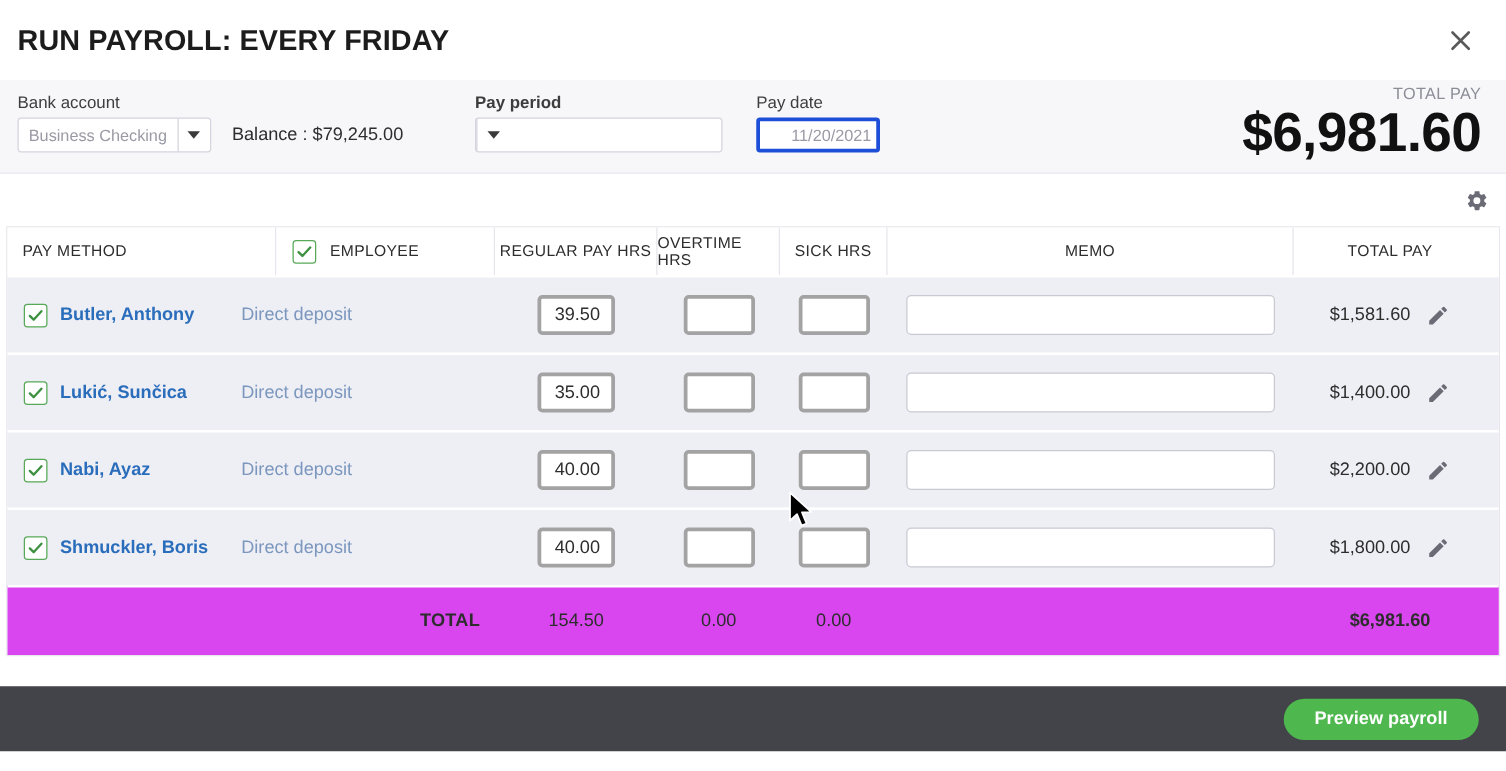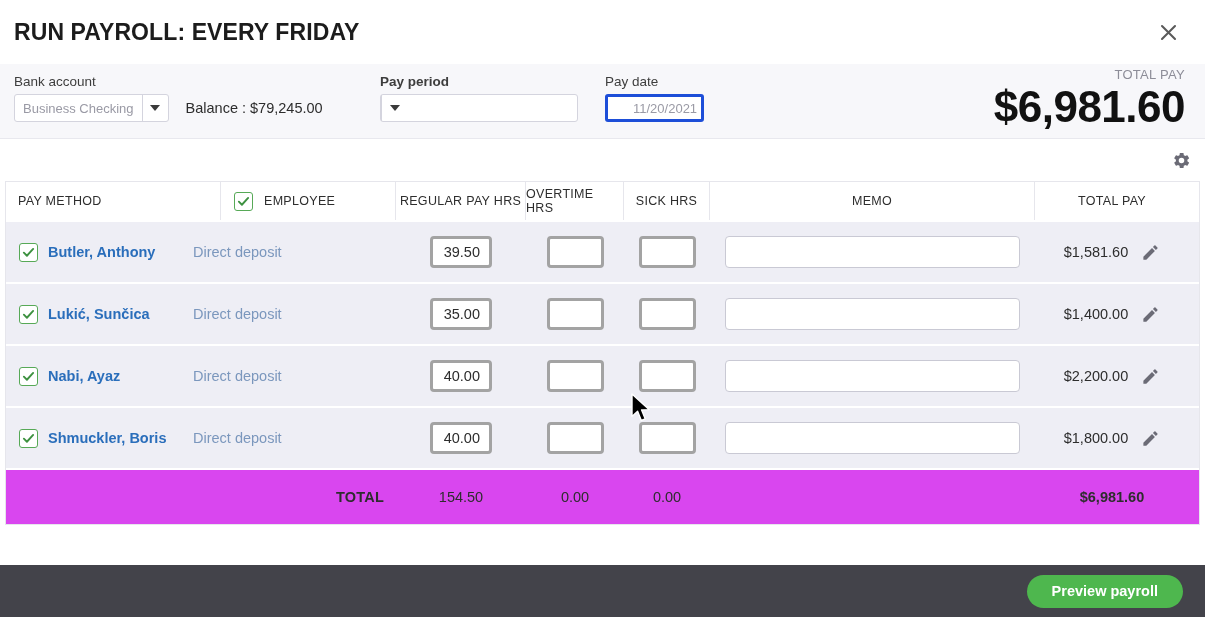--- a/index.html
+++ b/index.html
@@ -236,21 +236,21 @@
     font-size: 14.5px;
     color: #2d2d2d;
   }
   .totrow .cell { display: flex; align-items: center; height: 100%; }
   .tot-label { justify-content: flex-end; padding-right: 12px; font-weight: bold; letter-spacing: .2px; }
   .tot-bold { font-weight: bold; }
 
   
   .footer {
     position: absolute;
-    left: 0; bottom: 0;
+    left: 0; bottom: 16px;
     width: 1205px;
     height: 52px;
     background: #43434a;
     display: flex;
     align-items: center;
     justify-content: flex-end;
     padding-right: 22px;
   }
   .preview-btn {
     background: #4eb74e;

